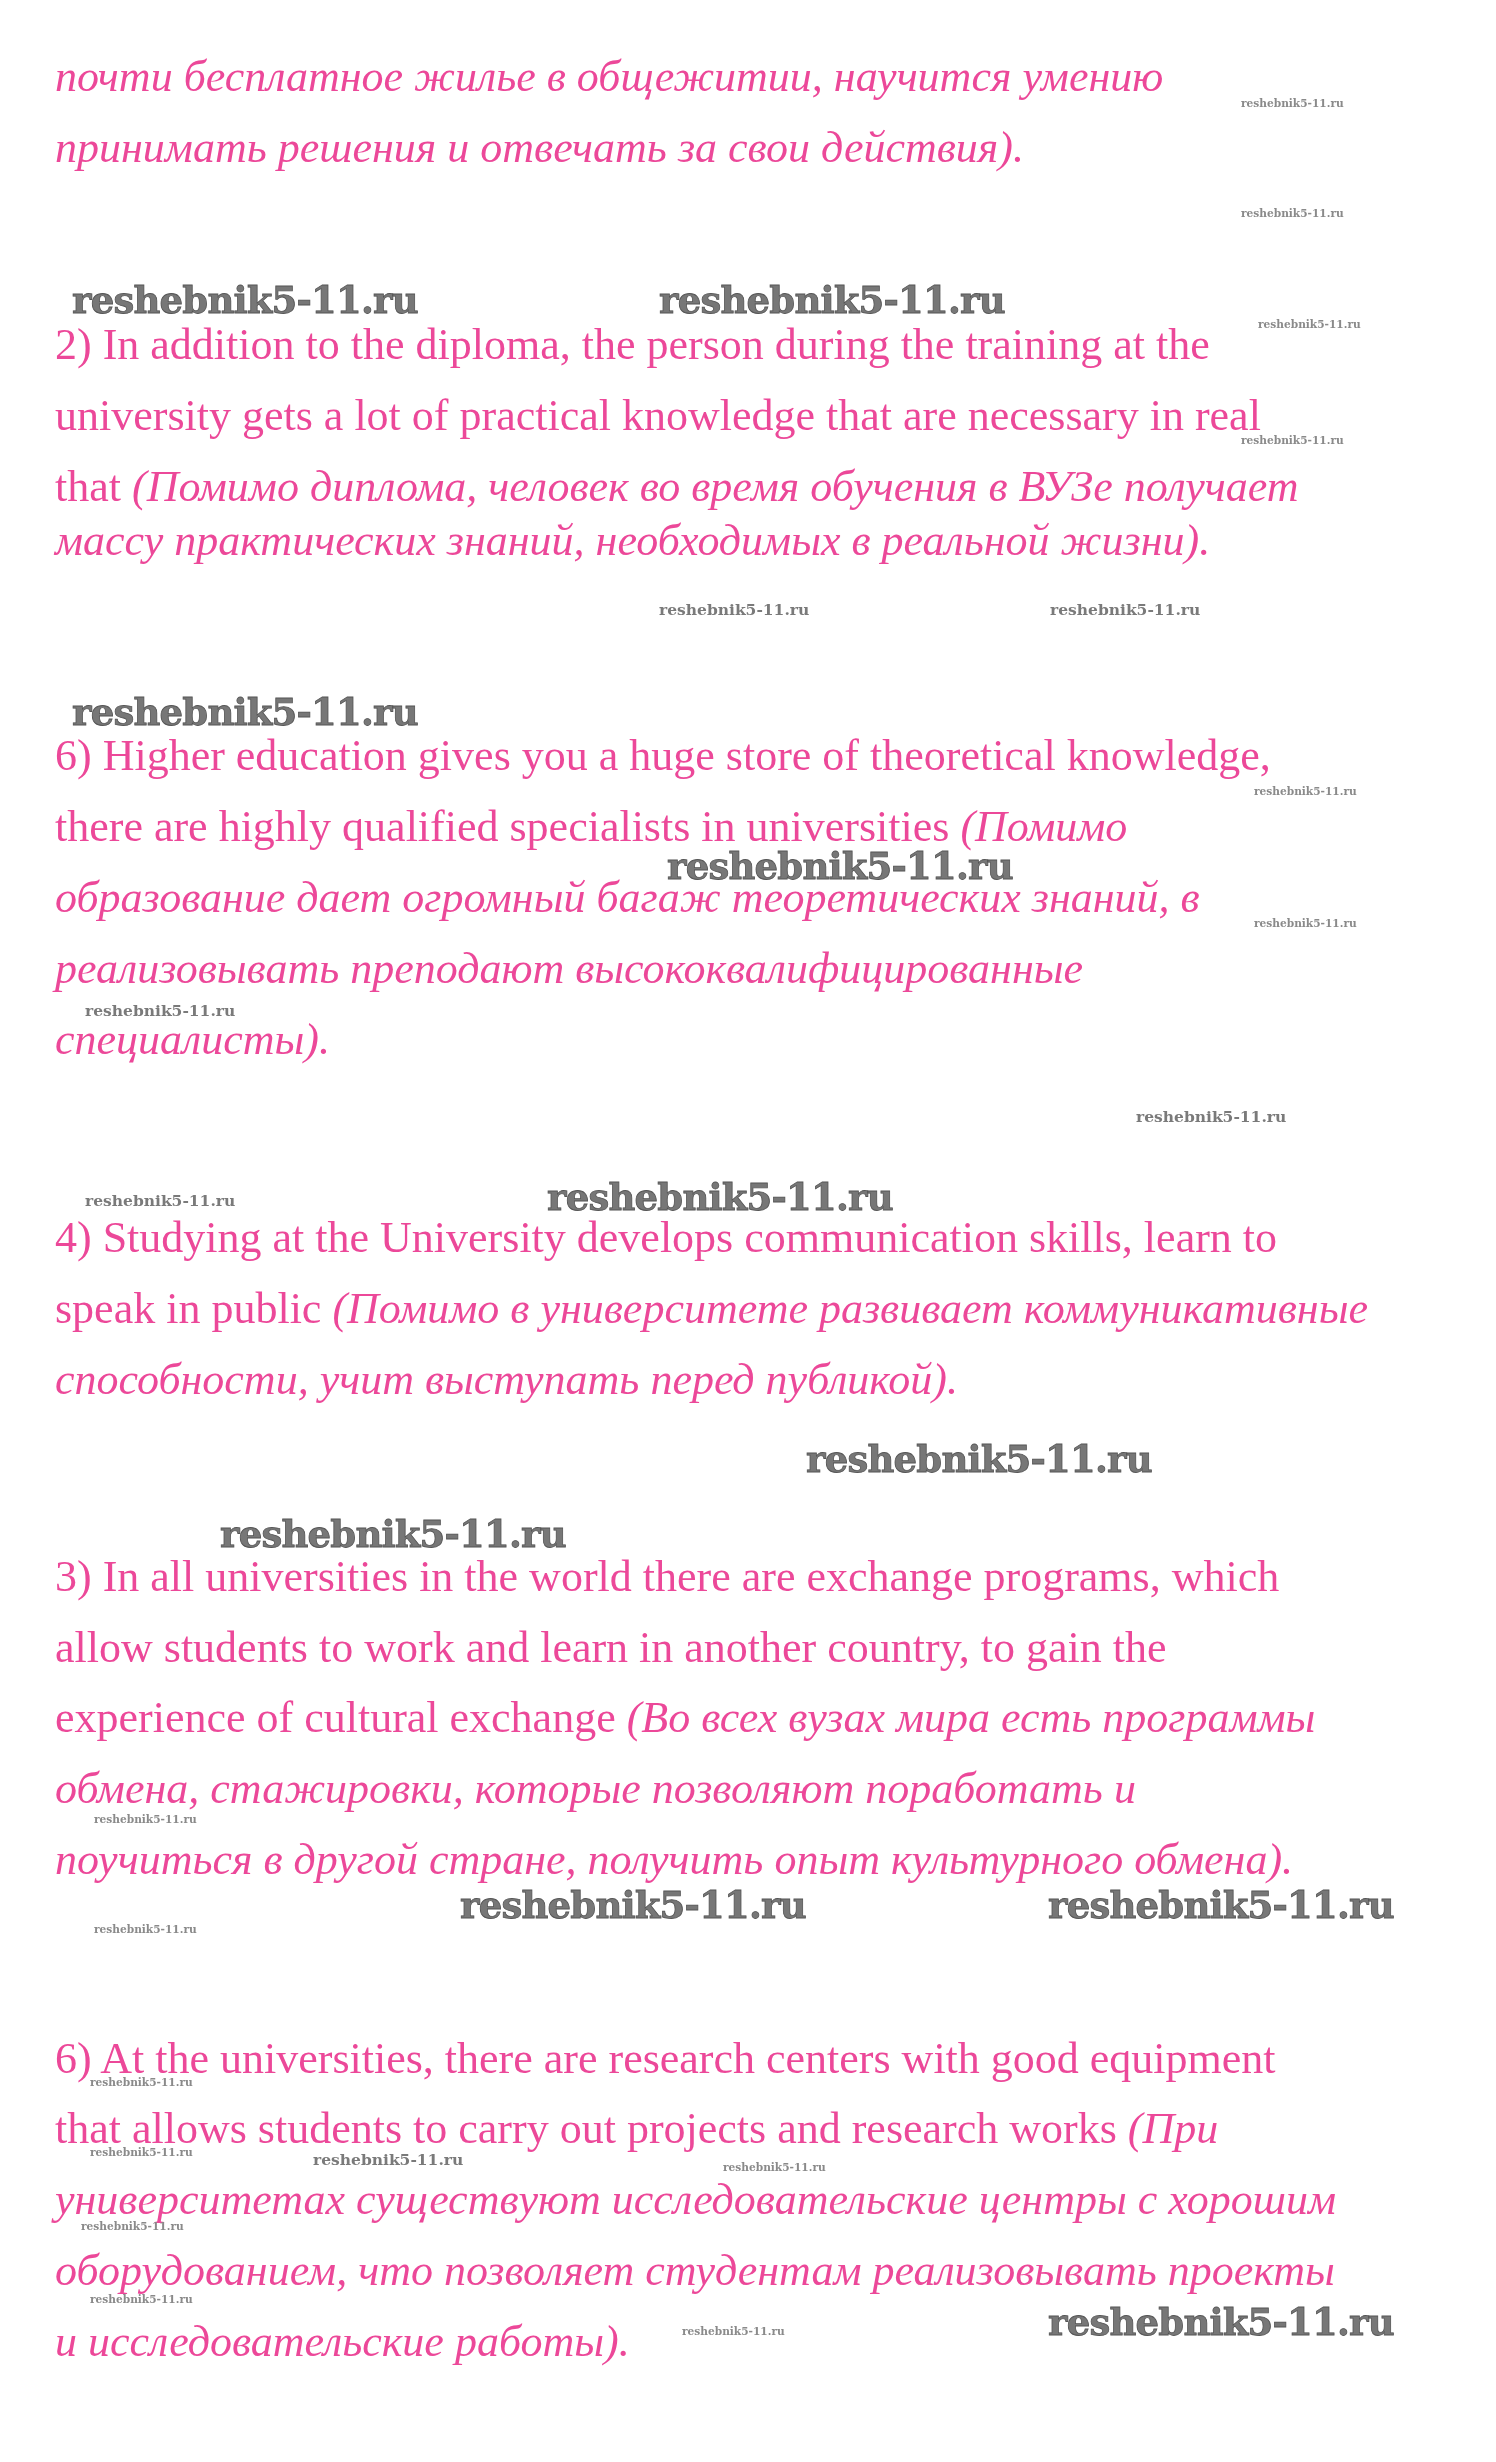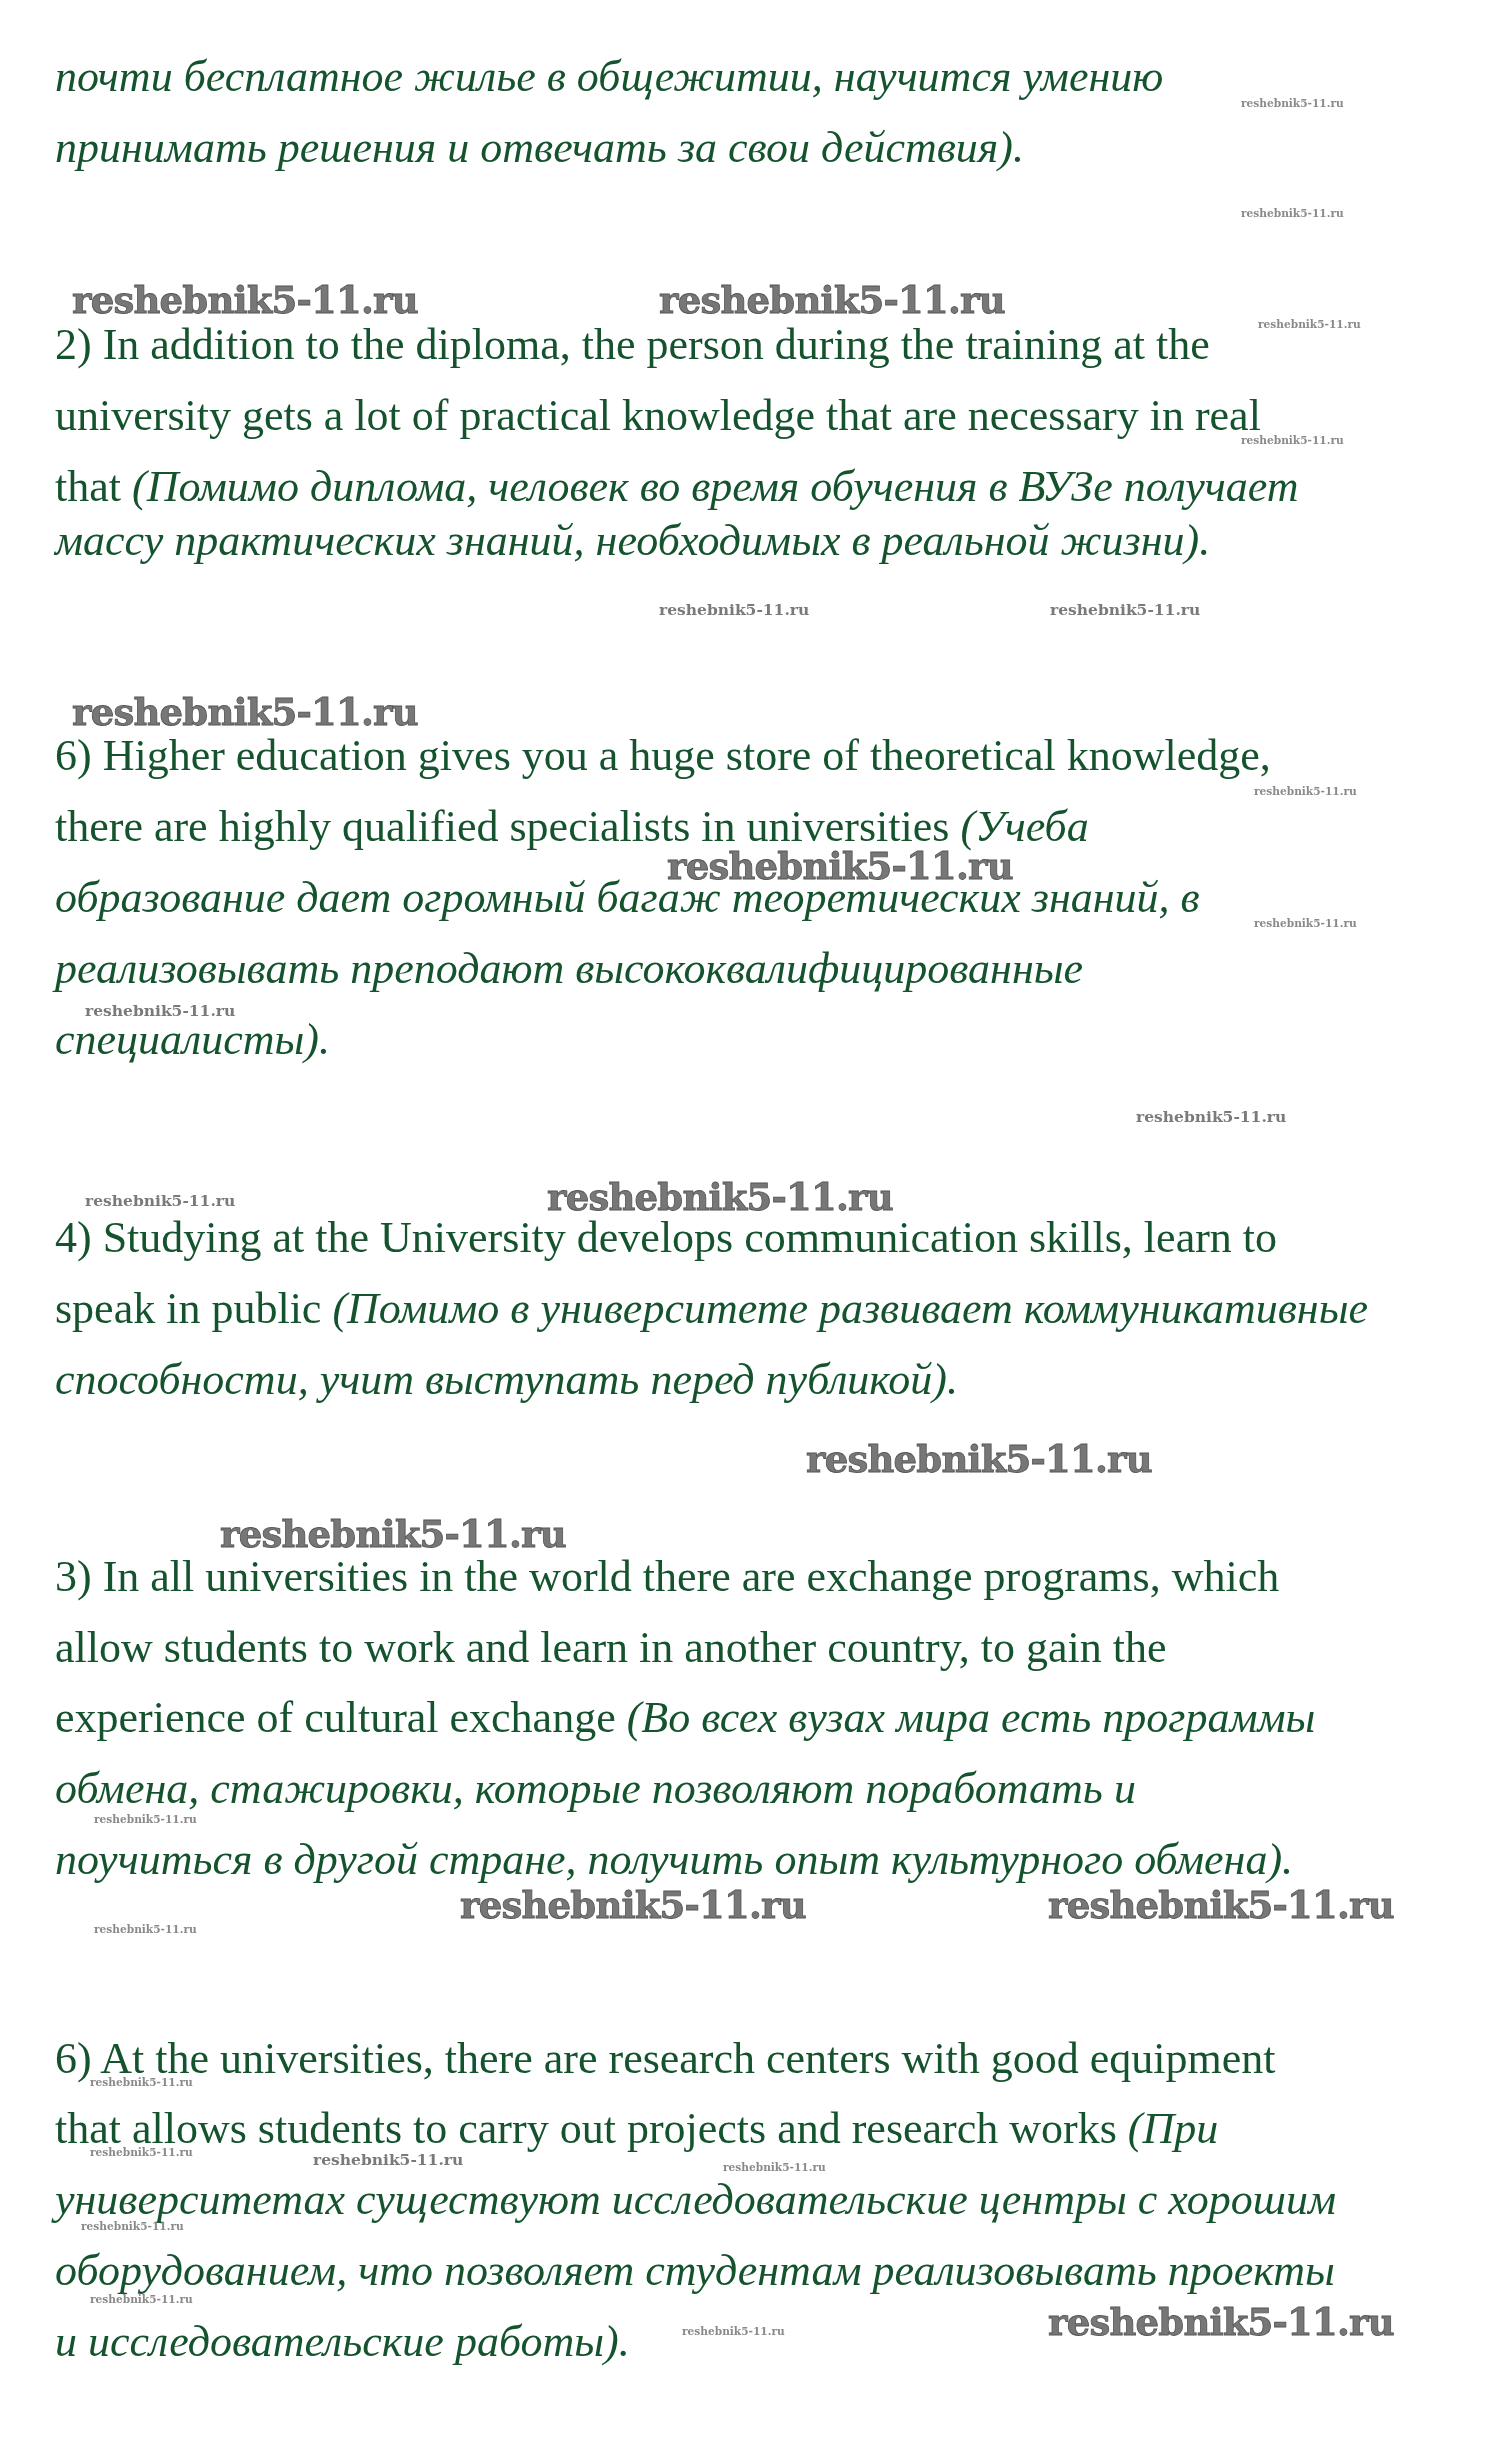--- a/index.html
+++ b/index.html
@@ -1,21 +1,21 @@
 <!DOCTYPE html>
 <html style="font-size:13px"><head>
   <meta charset="utf-8">
   <style>
     html, body { margin: 0; padding: 0; background: #ffffff; }
     body { width: 1496px; height: 2462px; position: relative; overflow: hidden; }
     .page { position: absolute; left: 0; top: 0; width: 1496px; height: 2462px; }
     .line {
       position: absolute; left: 55px; white-space: nowrap;
       font-family: "Liberation Serif", "DejaVu Serif", serif;
-      font-size: 44px; color: #14532d; line-height: 1;
+      font-size: 44px; color: #ec4899; line-height: 1;
     }
     .ru { font-style: italic; }
     .wm {
       position: absolute; white-space: nowrap;
       font-family: "DejaVu Serif", "Liberation Serif", serif;
       font-weight: bold; color: #8a8a8a; line-height: 1;
     }
     .wm-big { font-size: 37px; color: #777; -webkit-text-stroke: 0.8px #555; letter-spacing: -0.8px; }
     .wm-small { font-size: 15.5px; color: #7a7a7a; }
     .wm-tiny { font-size: 10.6px; color: #8a8a8a; }
@@ -33,21 +33,21 @@
 
   <div class="para">
     <div class="line" style="top:323px"><span>2) In addition to the diploma, the person during the training at the</span></div>
     <div class="line" style="top:394px"><span>university gets a lot of practical knowledge that are necessary in real</span></div>
     <div class="line" style="top:465px"><span>that </span><span class="ru">(Помимо диплома, человек во время обучения в ВУЗе получает</span></div>
     <div class="line" style="top:519px"><span class="ru">массу практических знаний, необходимых в реальной жизни).</span></div>
   </div>
 
   <div class="para">
     <div class="line" style="top:734px"><span>6) Higher education gives you a huge store of theoretical knowledge,</span></div>
-    <div class="line" style="top:805px"><span>there are highly qualified specialists in universities </span><span class="ru">(Учеба</span></div>
+    <div class="line" style="top:805px"><span>there are highly qualified specialists in universities </span><span class="ru">(Помимо</span></div>
     <div class="line" style="top:876px"><span class="ru">образование дает огромный багаж теоретических знаний, в</span></div>
     <div class="line" style="top:947px"><span class="ru">реализовывать преподают высококвалифицированные</span></div>
     <div class="line" style="top:1018px"><span class="ru">специалисты).</span></div>
   </div>
 
   <div class="para">
     <div class="line" style="top:1216px"><span>4) Studying at the University develops communication skills, learn to</span></div>
     <div class="line" style="top:1287px"><span>speak in public </span><span class="ru">(Помимо в университете развивает коммуникативные</span></div>
     <div class="line" style="top:1358px"><span class="ru">способности, учит выступать перед публикой).</span></div>
   </div>

